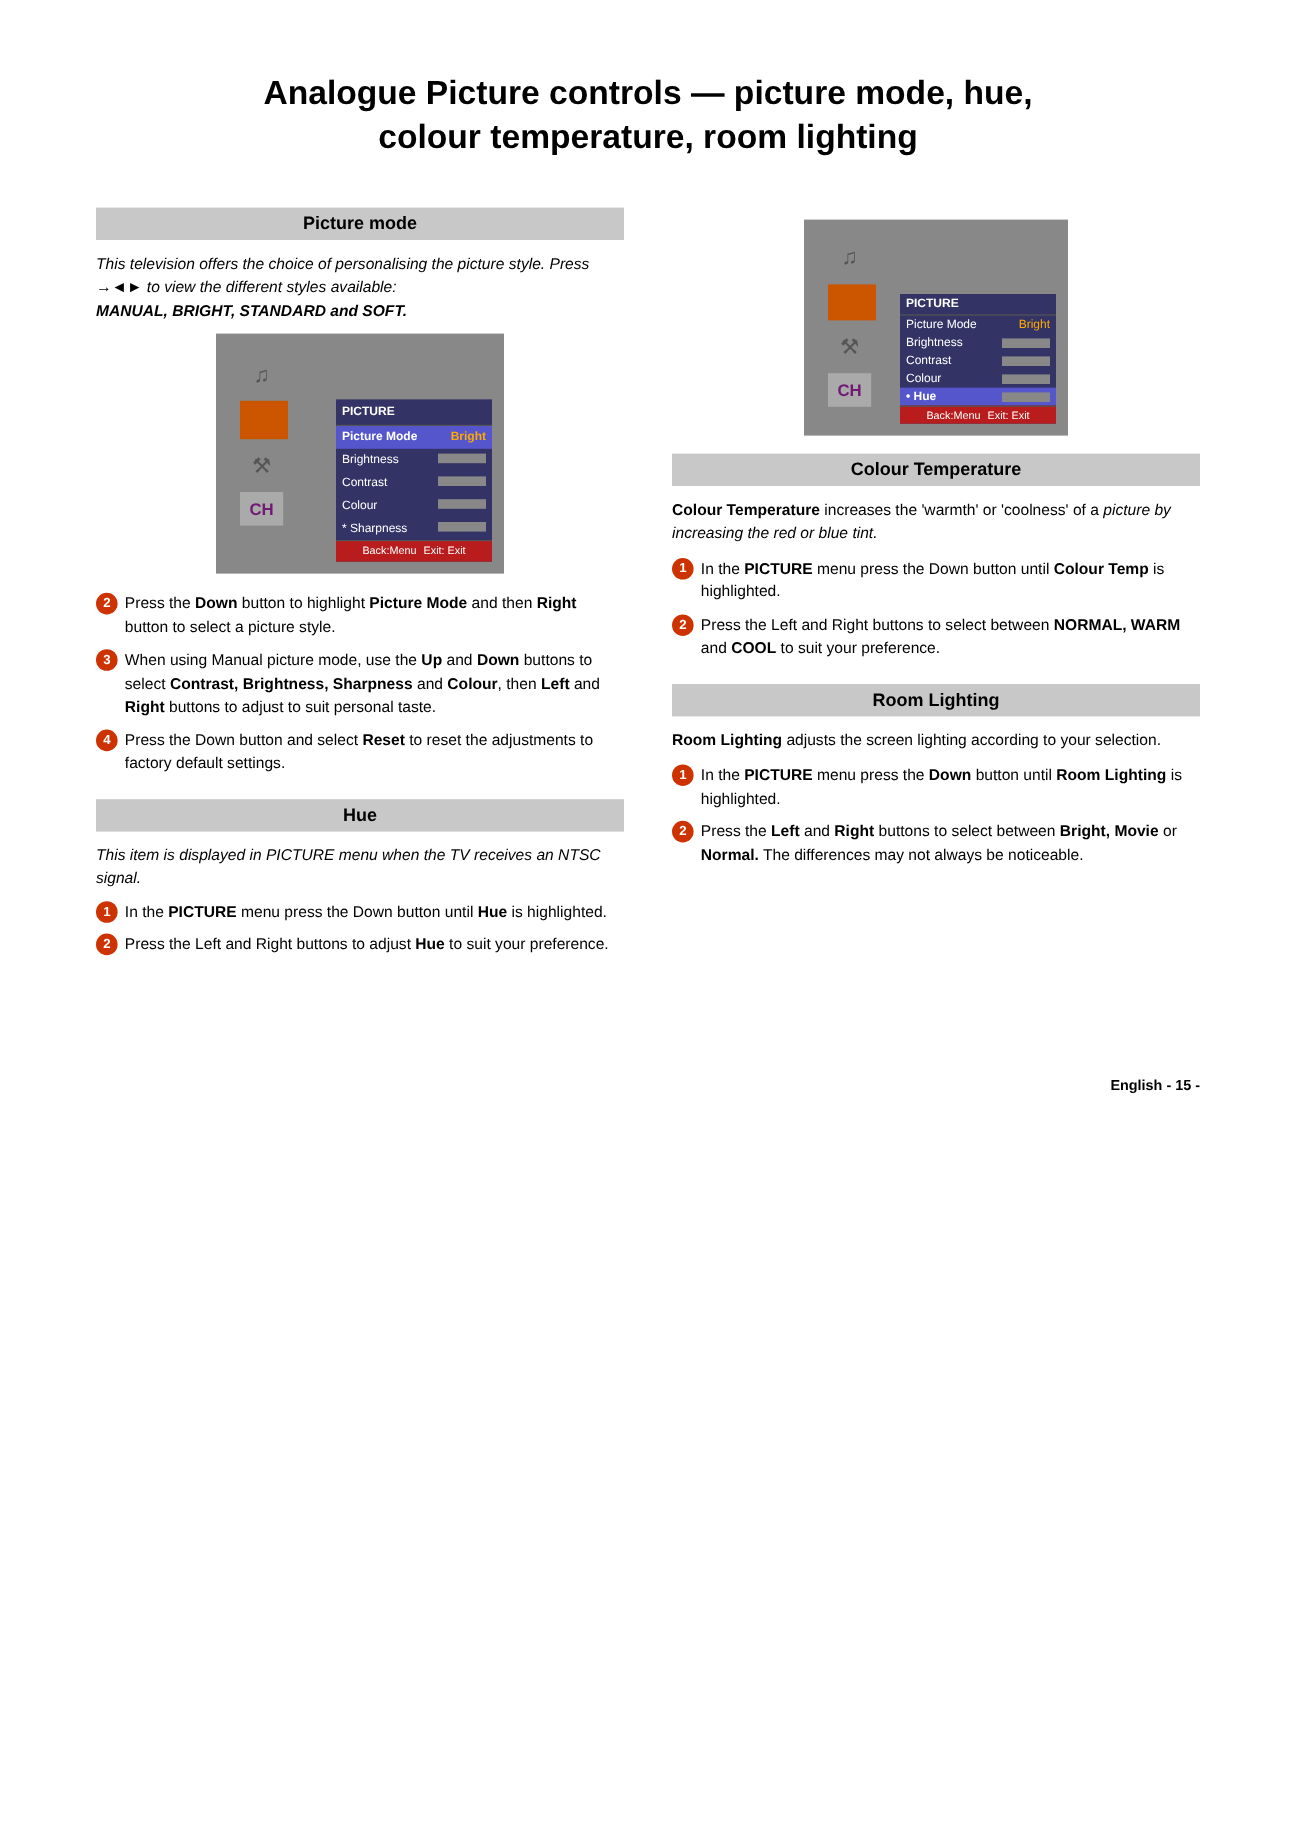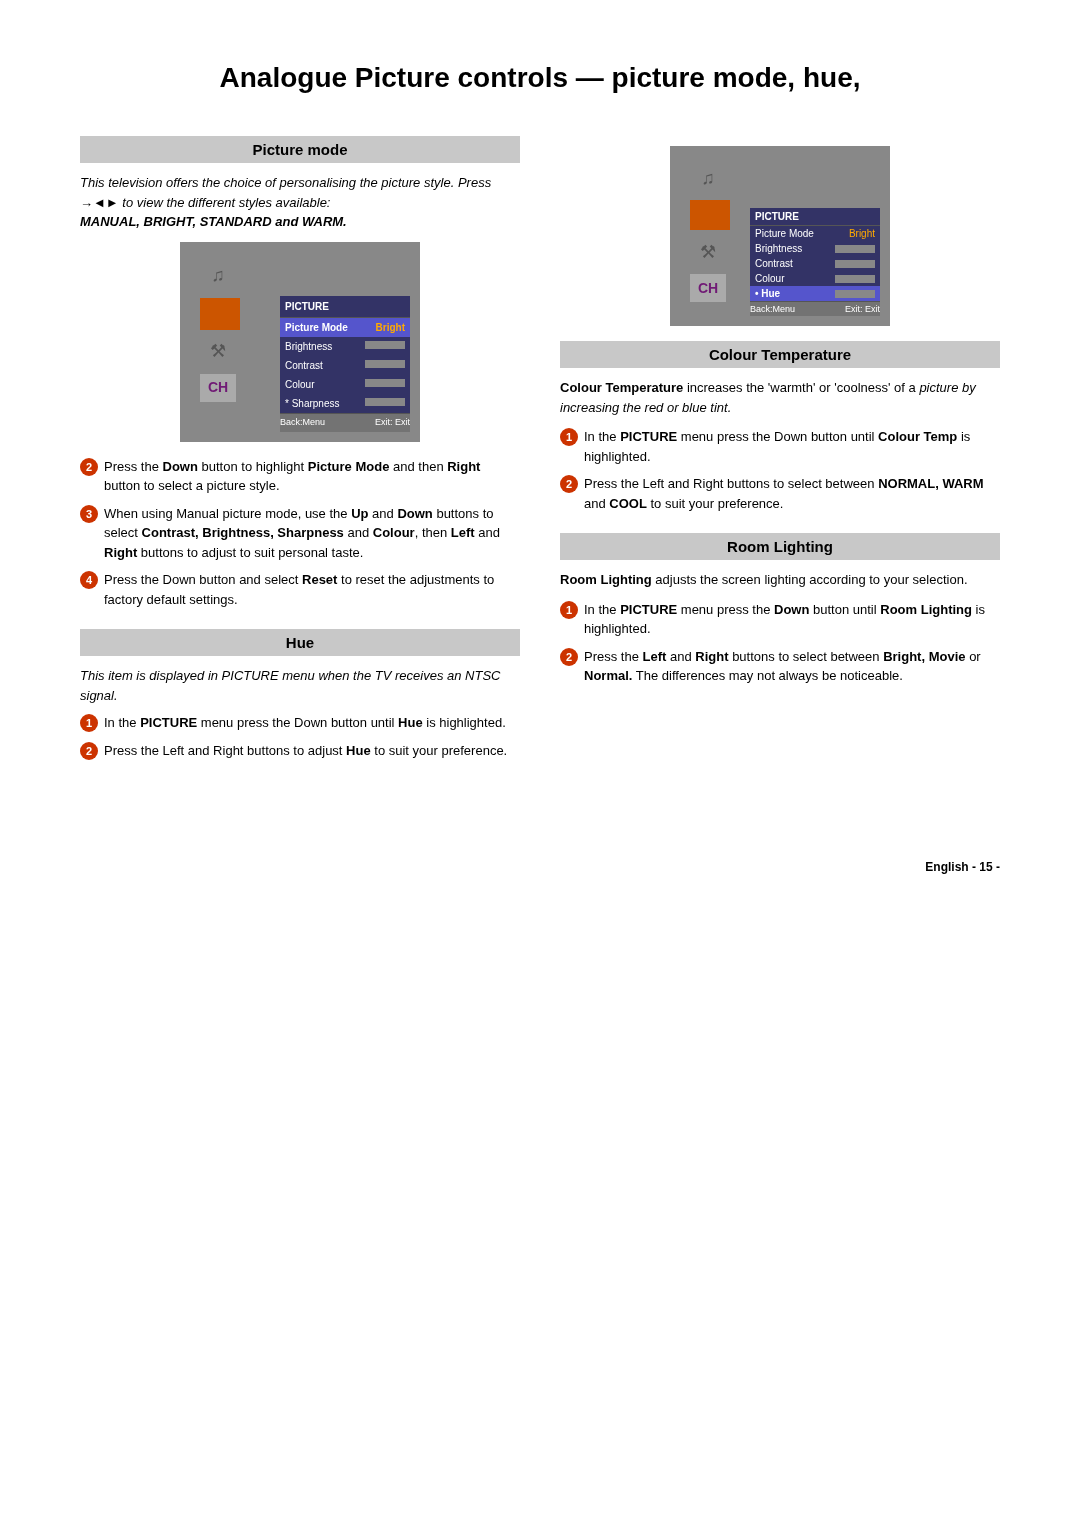--- a/index.html
+++ b/index.html
@@ -142,23 +142,23 @@
     .tv-menu-item .bar {
       width: 40px;
       height: 8px;
       background: #888;
       display: inline-block;
       margin-top: 2px;
     }
     .tv-menu-footer {
       display: flex;
       justify-content: space-between;
-      padding: 2px 0;
+      padding: 2px 22px;
       font-size: 9px;
-      background: #737373;
+      background: #b91c1c;
       border-top: 1px solid #555;
     }
     
     .tv-screen-right {
       background: #888888;
       width: 220px;
       height: 180px;
       position: relative;
       padding: 10px;
     }
@@ -169,32 +169,33 @@
       font-weight: bold;
     }
   </style>
 </head>
 <body>
 
 <div class="page">
 
   <h1 class="main-title">
     <span>Analogue Picture controls — picture mode, hue,</span><br>
+    <span>colour temperature, room lighting</span>
   </h1>
 
   <div class="content-columns">
 
     <div class="col-left">
 
       <div>
         <div class="section-header">Picture mode</div>
         <div class="section-body">
           <p class="italic-text">
             <em><span>This television offers the choice of personalising the picture style. Press</span> →◄► <span>to view the different styles available:</span></em><br>
-            <strong>MANUAL, BRIGHT, STANDARD and WARM.</strong>
+            <strong>MANUAL, BRIGHT, STANDARD and SOFT.</strong>
           </p>
 
           <div class="tv-screen-container">
             <div class="tv-screen">
 
               <div style="display:flex; flex-direction:column; gap:8px; margin-left:10px; margin-top:10px;">
                 <div class="tv-icon music">♫</div>
                 <div class="tv-icon picture" style="background:#cc5500; width:40px; height:32px;"></div>
                 <div class="tv-icon settings">⚒</div>
                 <div class="tv-icon ch">CH</div>

